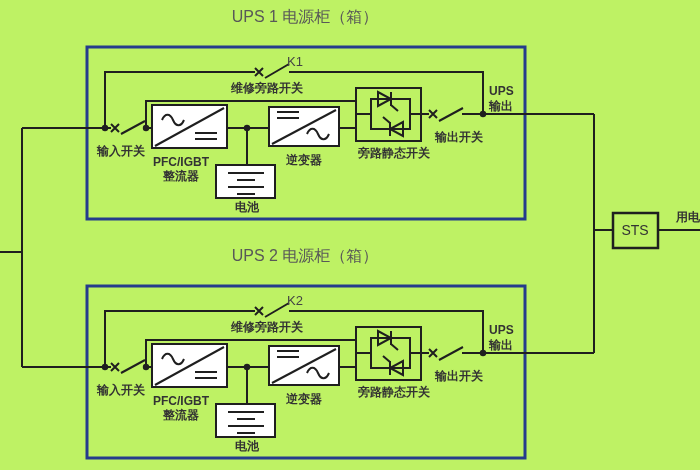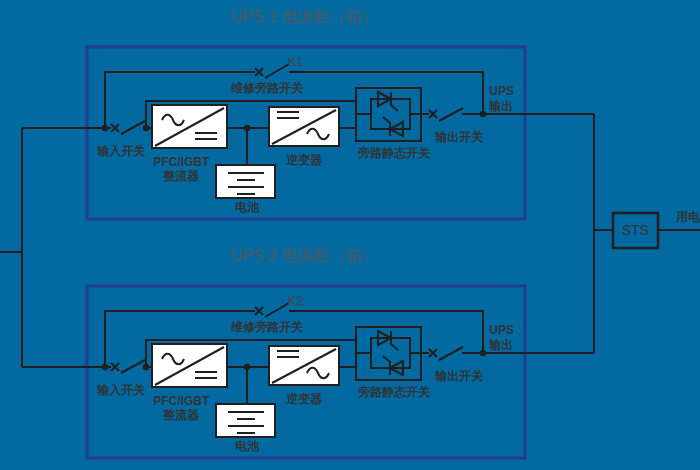--- a/index.html
+++ b/index.html
@@ -2,21 +2,21 @@
 <html style="--wire: #1f1f1f; --cabinet: #253c8c; --label: #333333; --title: #585858;"><head>
 <meta charset="utf-8">
 <style>
   :root{
     --wire:#1f1f1f;
     --cabinet:#253c8c;
     --label:#333333;
     --title:#585858;
   }
   html,body{margin:0;padding:0;background:#ffffff;}
-  .stage{position:relative;width:700px;height:470px;background:#0369a1;overflow:hidden;}
+  .stage{position:relative;width:700px;height:470px;background:#bef264;overflow:hidden;}
   svg text{font-family:"Liberation Sans","DejaVu Sans",sans-serif;}
   .wire{fill:none;stroke:var(--wire);stroke-width:2;stroke-linecap:butt;}
   .boxline{fill:#ffffff;stroke:var(--wire);stroke-width:2;}
   .hollow{fill:none;stroke:var(--wire);stroke-width:2;}
   .cab{fill:none;stroke:var(--cabinet);stroke-width:3;}
   .dot{fill:var(--wire);stroke:none;}
   .lbl{font-size:12px;font-weight:bold;fill:var(--label);text-anchor:middle;}
   .lbl-start{font-size:12px;font-weight:bold;fill:var(--label);text-anchor:start;}
   .ktxt{font-size:13px;font-weight:normal;fill:#444444;text-anchor:start;}
   .title{font-size:16px;fill:var(--title);text-anchor:middle;font-weight:normal;}

